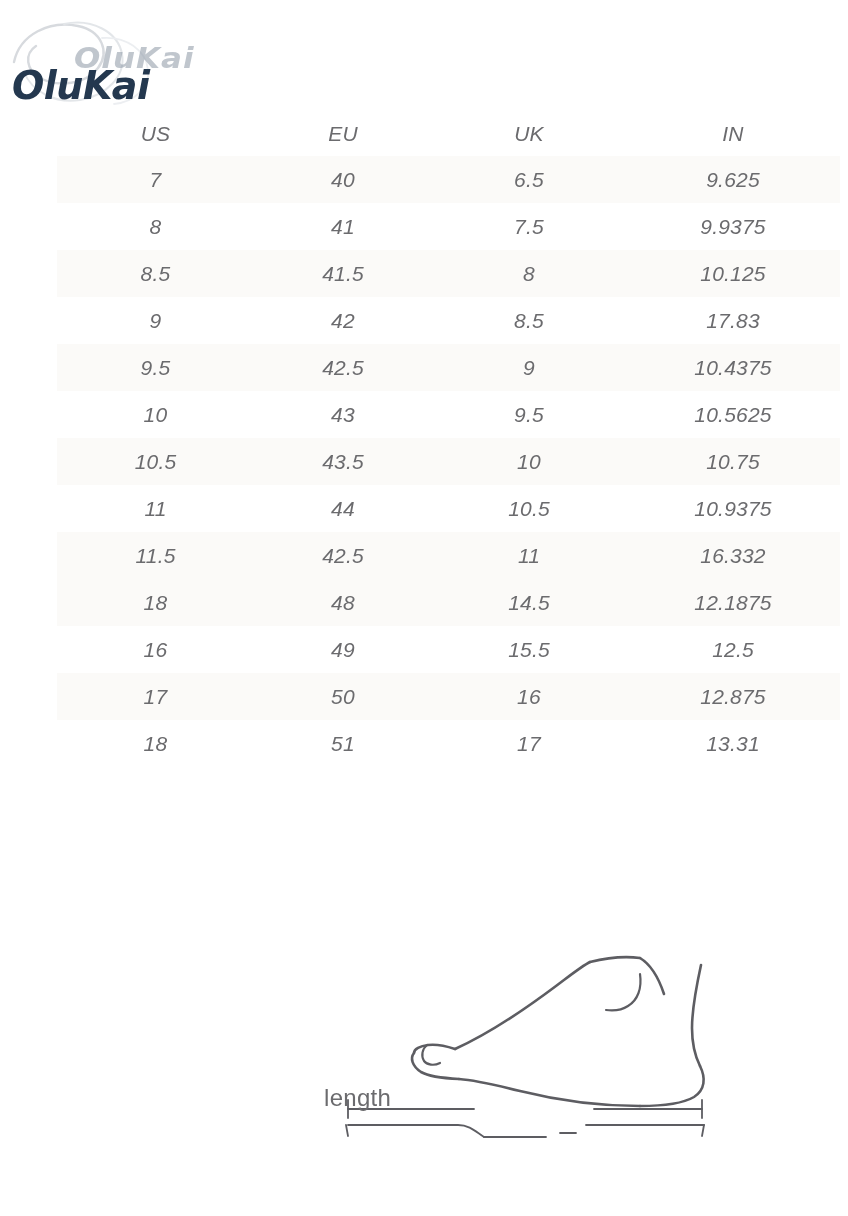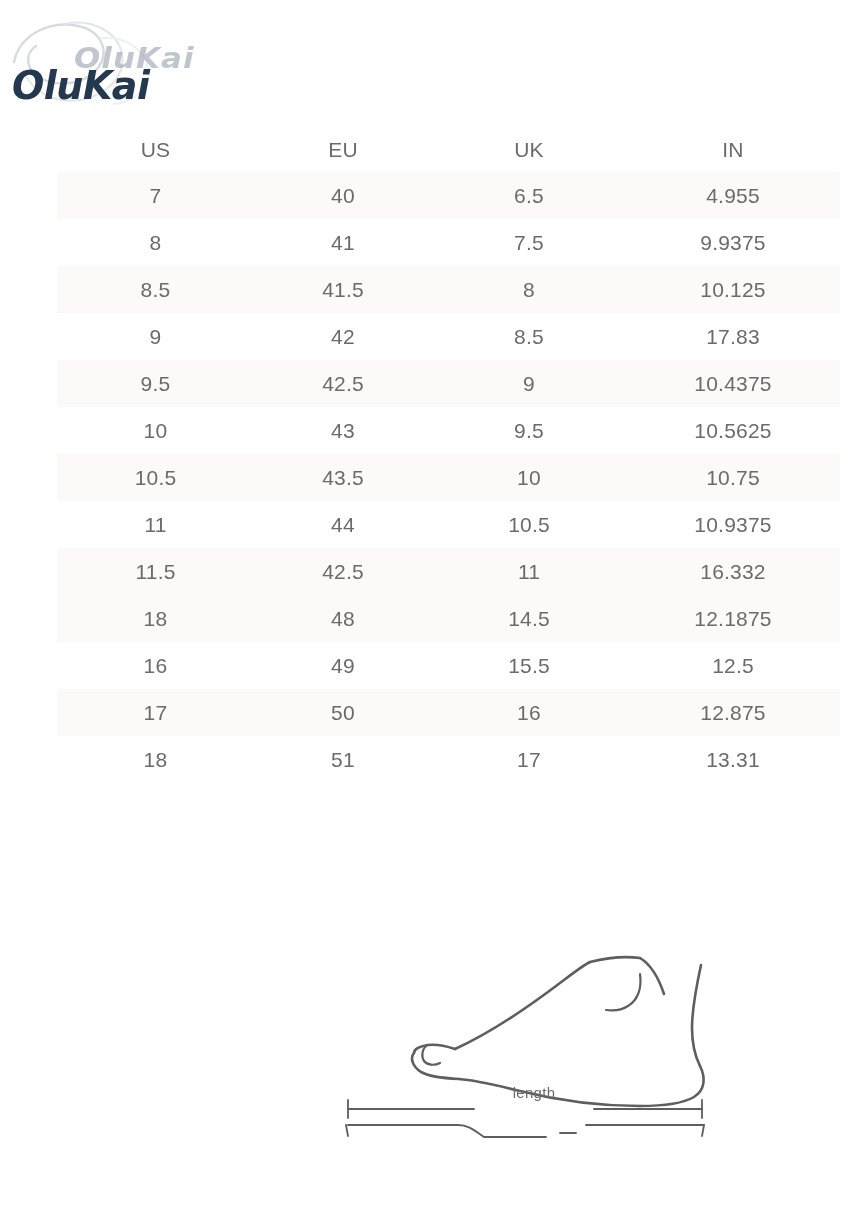--- a/index.html
+++ b/index.html
@@ -63,24 +63,25 @@
     color: #24384f;
     font-family: "DejaVu Sans", sans-serif;
     white-space: nowrap;
     transform: scaleY(1.02);
   }
 
   
   #size-table {
     position: absolute;
     left: 57px;
-    top: 128px;
+    top: 112px;
     width: 783px;
     border-collapse: collapse;
     table-layout: fixed;
+    font-style: italic;
   }
 
   #size-table col.c-us { width: 197px; }
   #size-table col.c-eu { width: 178px; }
   #size-table col.c-uk { width: 194px; }
   #size-table col.c-in { width: 214px; }
 
   #size-table th,
   #size-table td {
     height: 47px;
@@ -111,22 +112,21 @@
     height: 215px;
   }
 
   #foot-diagram svg { display: block; }
 
   .length-label {
     position: absolute;
     left: 0;
     top: 148px;
     width: 420px;
-    text-align: center;
-    font-size: 15px;
+    font-size: 24px;
     color: #6b6b6e;
     font-family: "Liberation Sans", sans-serif;
     letter-spacing: 0.3px;
   }
 </style>
 </head>
 <body>
 
 <div id="page">
 
@@ -153,21 +153,21 @@
         <th>EU</th>
         <th>UK</th>
         <th>IN</th>
       </tr>
     </thead>
     <tbody id="table-body">
         <tr class="odd">
           <td>7</td>
           <td>40</td>
           <td>6.5</td>
-          <td>4.955</td>
+          <td>9.625</td>
         </tr>
         <tr class="even">
           <td>8</td>
           <td>41</td>
           <td>7.5</td>
           <td>9.9375</td>
         </tr>
         <tr class="odd">
           <td>8.5</td>
           <td>41.5</td>

